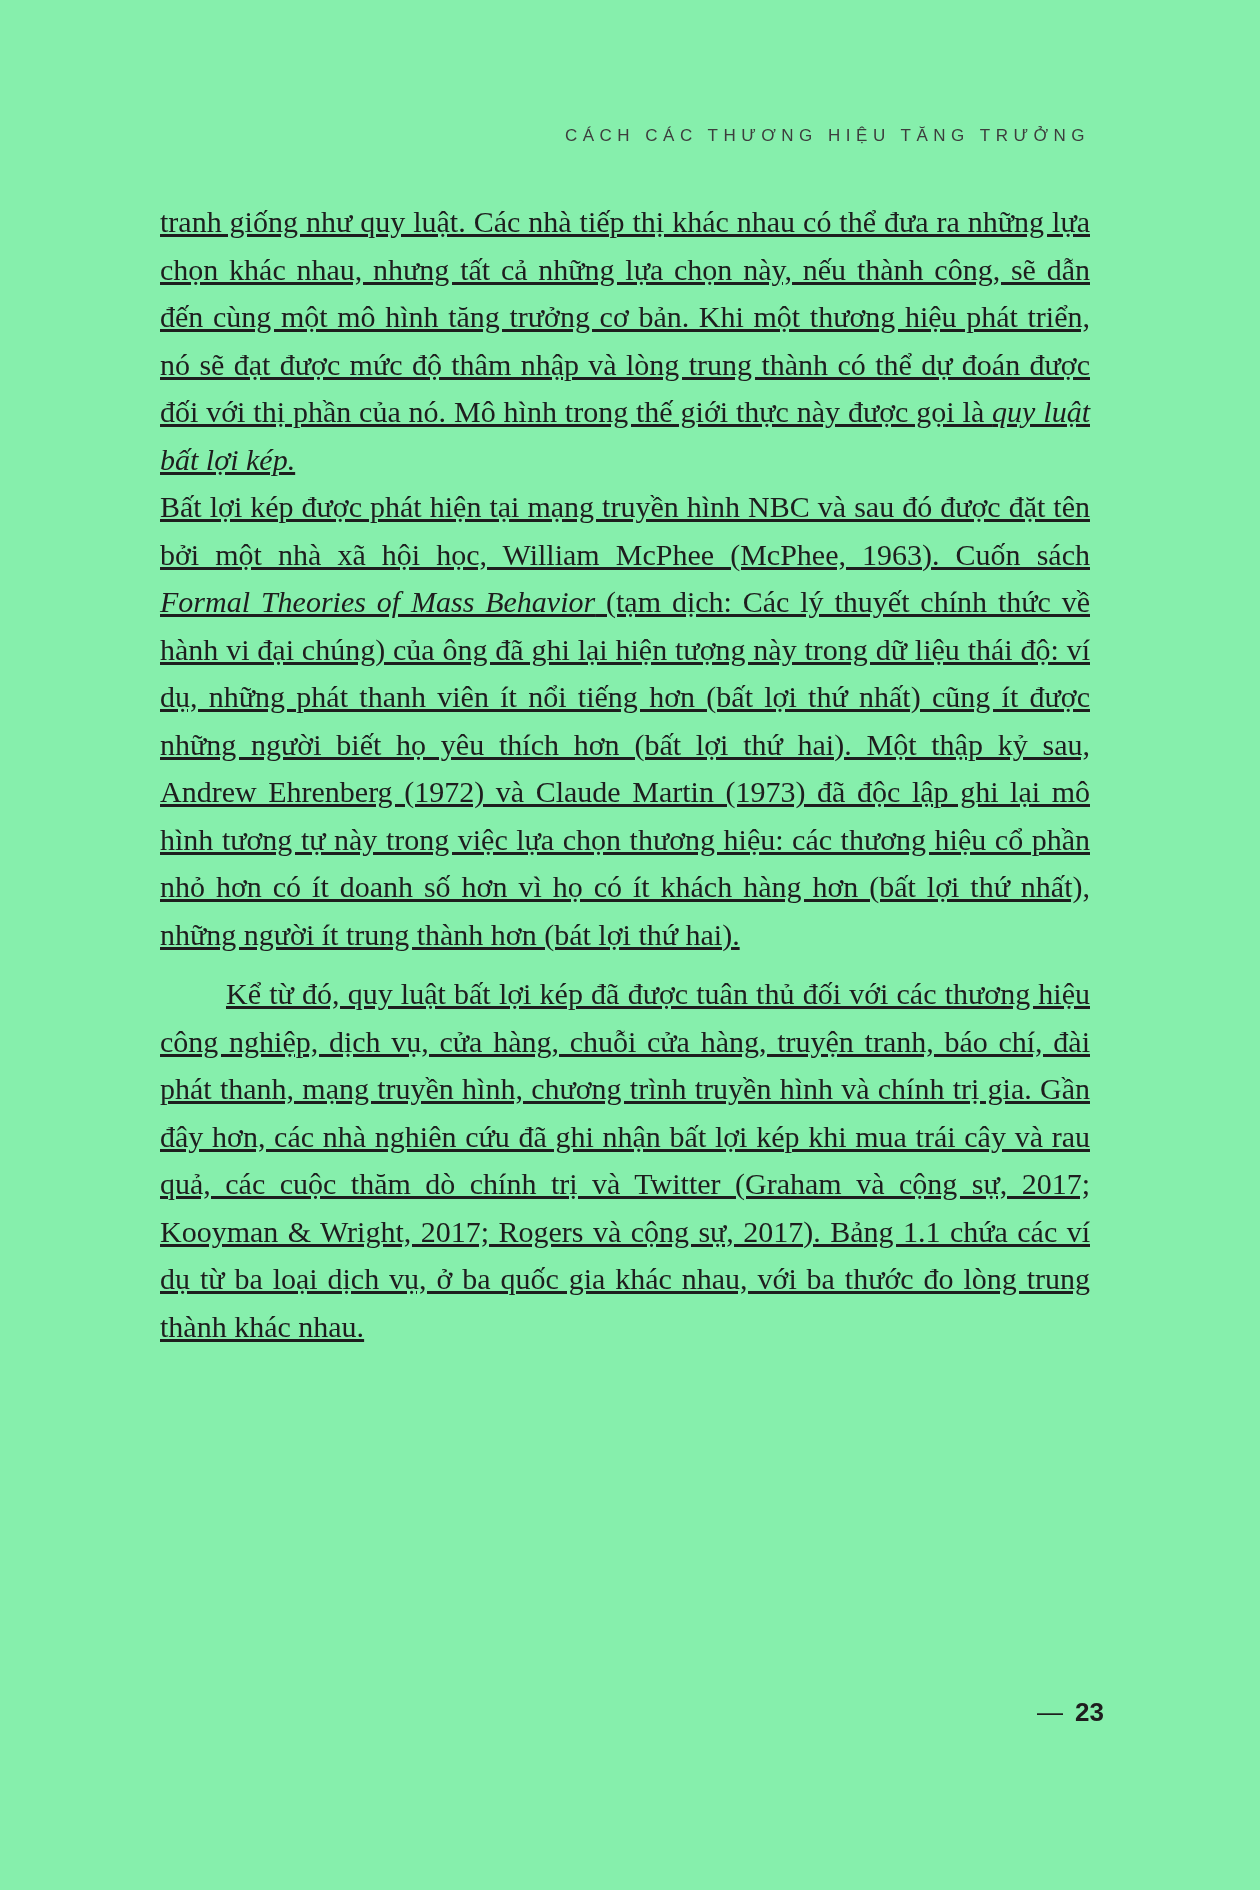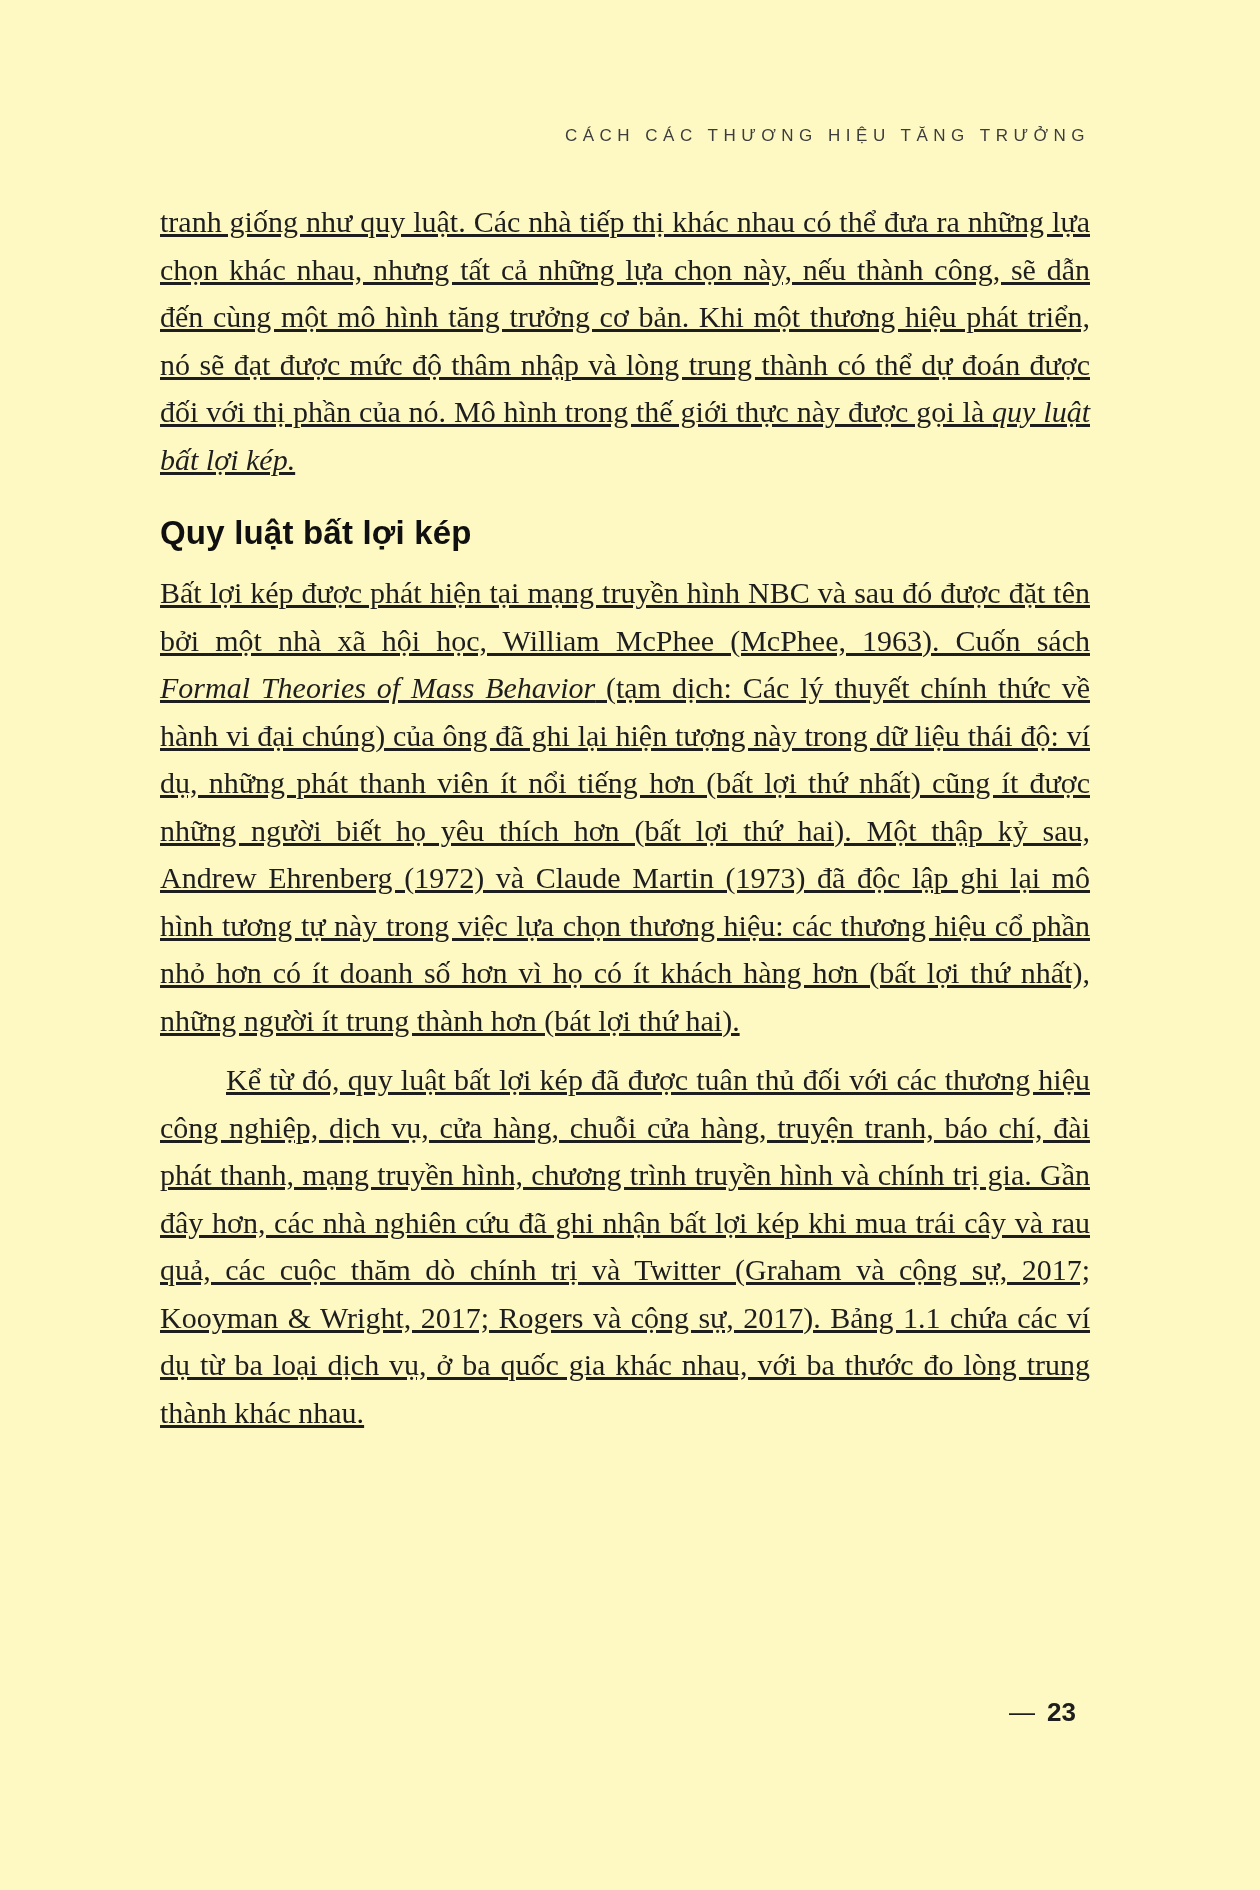--- a/index.html
+++ b/index.html
@@ -4,21 +4,21 @@
 <style>
   html, body {
     margin: 0;
     padding: 0;
     background: #ffffff;
   }
   .page {
     position: relative;
     width: 1260px;
     height: 1890px;
-    background: #fef9c3;
+    background: #86efac;
     overflow: hidden;
     box-sizing: border-box;
     padding: 126px 170px 0 160px;
     font-family: "Liberation Serif", serif;
     color: #1e1e1e;
   }
   .running-header {
     text-align: right;
     font-family: "Liberation Sans", sans-serif;
     font-size: 17px;
@@ -48,21 +48,21 @@
     color: #101010;
     margin: 30px 0 16px 0;
     letter-spacing: 0.2px;
   }
   .para3 {
     margin-top: 12px;
     text-indent: 66px;
   }
   .page-number {
     position: absolute;
-    right: 184px;
+    right: 156px;
     bottom: 162px;
     font-family: "Liberation Sans", sans-serif;
     font-size: 26px;
     color: #1e1e1e;
     white-space: nowrap;
   }
   .page-number .dash {
     font-weight: 400;
     margin-right: 12px;
   }
@@ -72,21 +72,20 @@
 </style>
 </head>
 <body>
 
 <div class="page">
 
   <div class="running-header">CÁCH CÁC THƯƠNG HIỆU TĂNG TRƯỞNG</div>
 
   <p class="body-text para1"><span>tranh giống như quy luật. Các nhà tiếp thị khác nhau có thể đưa ra những lựa chọn khác nhau, nhưng tất cả những lựa chọn này, nếu thành công, sẽ dẫn đến cùng một mô hình tăng trưởng cơ bản. Khi một thương hiệu phát triển, nó sẽ đạt được mức độ thâm nhập và lòng trung thành có thể dự đoán được đối với thị phần của nó. Mô hình trong thế giới thực này được gọi là </span><i>quy luật bất lợi kép.</i></p>
 
-  <h2 class="section-heading">Quy luật bất lợi kép</h2>
 
   <p class="body-text para2"><span>Bất lợi kép được phát hiện tại mạng truyền hình NBC và sau đó được đặt tên bởi một nhà xã hội học, William McPhee (McPhee, 1963). Cuốn sách </span><i>Formal Theories of Mass Behavior</i><span> (tạm dịch: Các lý thuyết chính thức về hành vi đại chúng) của ông đã ghi lại hiện tượng này trong dữ liệu thái độ: ví dụ, những phát thanh viên ít nổi tiếng hơn (bất lợi thứ nhất) cũng ít được những người biết họ yêu thích hơn (bất lợi thứ hai). Một thập kỷ sau, Andrew Ehrenberg (1972) và Claude Martin (1973) đã độc lập ghi lại mô hình tương tự này trong việc lựa chọn thương hiệu: các thương hiệu cổ phần nhỏ hơn có ít doanh số hơn vì họ có ít khách hàng hơn (bất lợi thứ nhất), những người ít trung thành hơn (bát lợi thứ hai).</span></p>
 
   <p class="body-text para3">Kể từ đó, quy luật bất lợi kép đã được tuân thủ đối với các thương hiệu công nghiệp, dịch vụ, cửa hàng, chuỗi cửa hàng, truyện tranh, báo chí, đài phát thanh, mạng truyền hình, chương trình truyền hình và chính trị gia. Gần đây hơn, các nhà nghiên cứu đã ghi nhận bất lợi kép khi mua trái cây và rau quả, các cuộc thăm dò chính trị và Twitter (Graham và cộng sự, 2017; Kooyman &amp; Wright, 2017; Rogers và cộng sự, 2017). Bảng 1.1 chứa các ví dụ từ ba loại dịch vụ, ở ba quốc gia khác nhau, với ba thước đo lòng trung thành khác nhau.</p>
 
   <div class="page-number"><span class="dash">—</span><span class="num">23</span></div>
 
 </div>
 
 </body></html>

